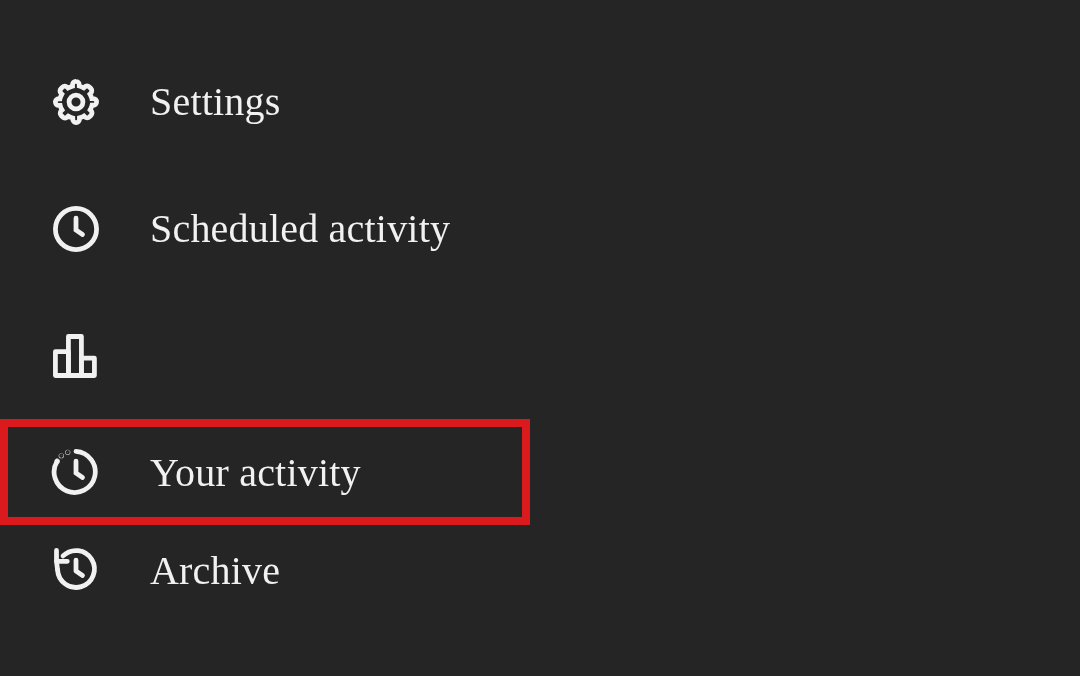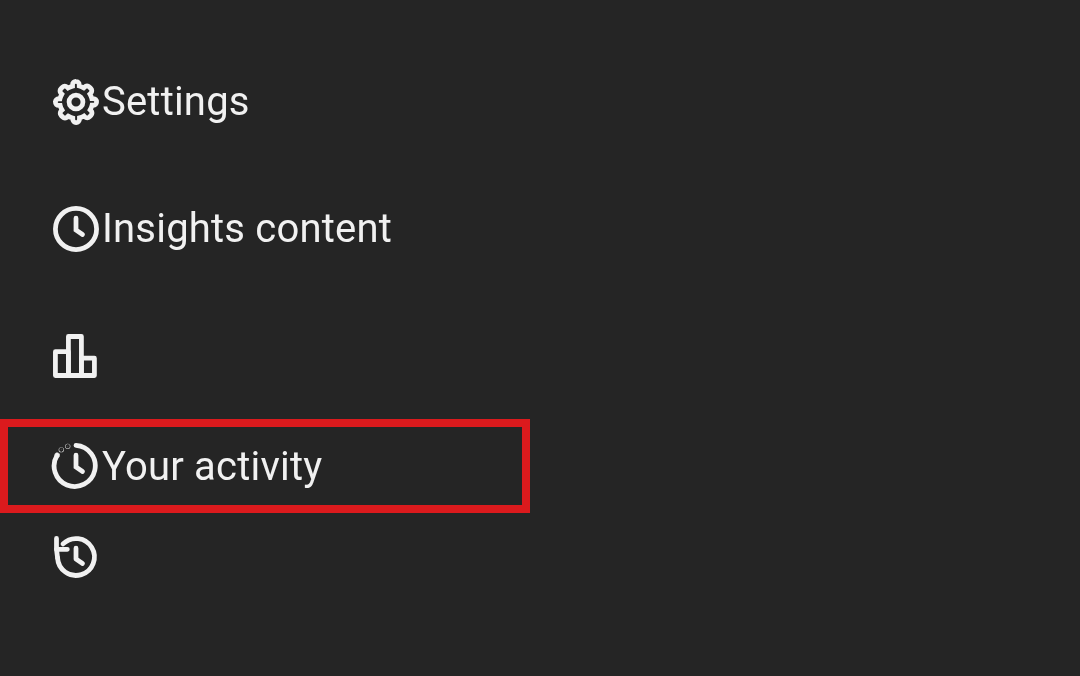--- a/index.html
+++ b/index.html
@@ -15,30 +15,32 @@
       overflow: hidden;
     }
     .menu-list {
       display: flex;
       flex-direction: column;
       padding-top: 38px;
     }
     .menu-item {
       display: flex;
       align-items: center;
+      gap: 48px;
       padding: 0 50px;
       height: 127px;
       cursor: pointer;
       position: relative;
+      font-family: Liberation Serif, serif;
     }
     .menu-item.highlighted {
       border: 8px solid #db1a1d;
       padding: 0 42px;
       width: 530px;
-      height: 94px;
+      height: 106px;
     }
     .icon-wrapper {
       width: 52px;
       height: 52px;
       flex-shrink: 0;
       display: flex;
       align-items: center;
       justify-content: center;
     }
     .icon-wrapper svg {
@@ -70,21 +72,21 @@
     <span class="menu-label">Settings</span>
   </div>
 
   <div class="menu-item">
     <span class="icon-wrapper">
       <svg viewBox="0 0 24 24" fill="none" stroke="#f1f1f1" stroke-width="2.2" stroke-linecap="round">
         <circle cx="12" cy="12" r="9.5"></circle>
         <path d="M12 7v5.5l3 2"></path>
       </svg>
     </span>
-    <span class="menu-label">Insights content</span>
+    <span class="menu-label">Scheduled activity</span>
   </div>
 
   <div class="menu-item">
     <span class="icon-wrapper">
       <svg viewBox="0 0 24 24" fill="none" stroke="#f1f1f1" stroke-width="2.2" stroke-linejoin="round">
         <rect x="2.5" y="10" width="6" height="11"></rect>
         <rect x="8.5" y="3" width="6" height="18"></rect>
         <rect x="14.5" y="13" width="6" height="8"></rect>
       </svg>
     </span>
@@ -105,15 +107,16 @@
 
   <div class="menu-item last">
     <span class="icon-wrapper">
       <svg viewBox="0 0 24 24" fill="none" stroke="#f1f1f1" stroke-width="2.2" stroke-linecap="round" stroke-linejoin="round">
         <path d="M3.5 12 A 8.5 8.5 0 1 0 6 5.5"></path>
         <polyline points="3,3 3,8 8,8" fill="none"></polyline>
         <path d="M3.5 12 L 3 8"></path>
         <path d="M12 7.5v5l3 2"></path>
       </svg>
     </span>
+    <span class="menu-label">Archive</span>
   </div>
 
 </div>
 
 </body></html>

